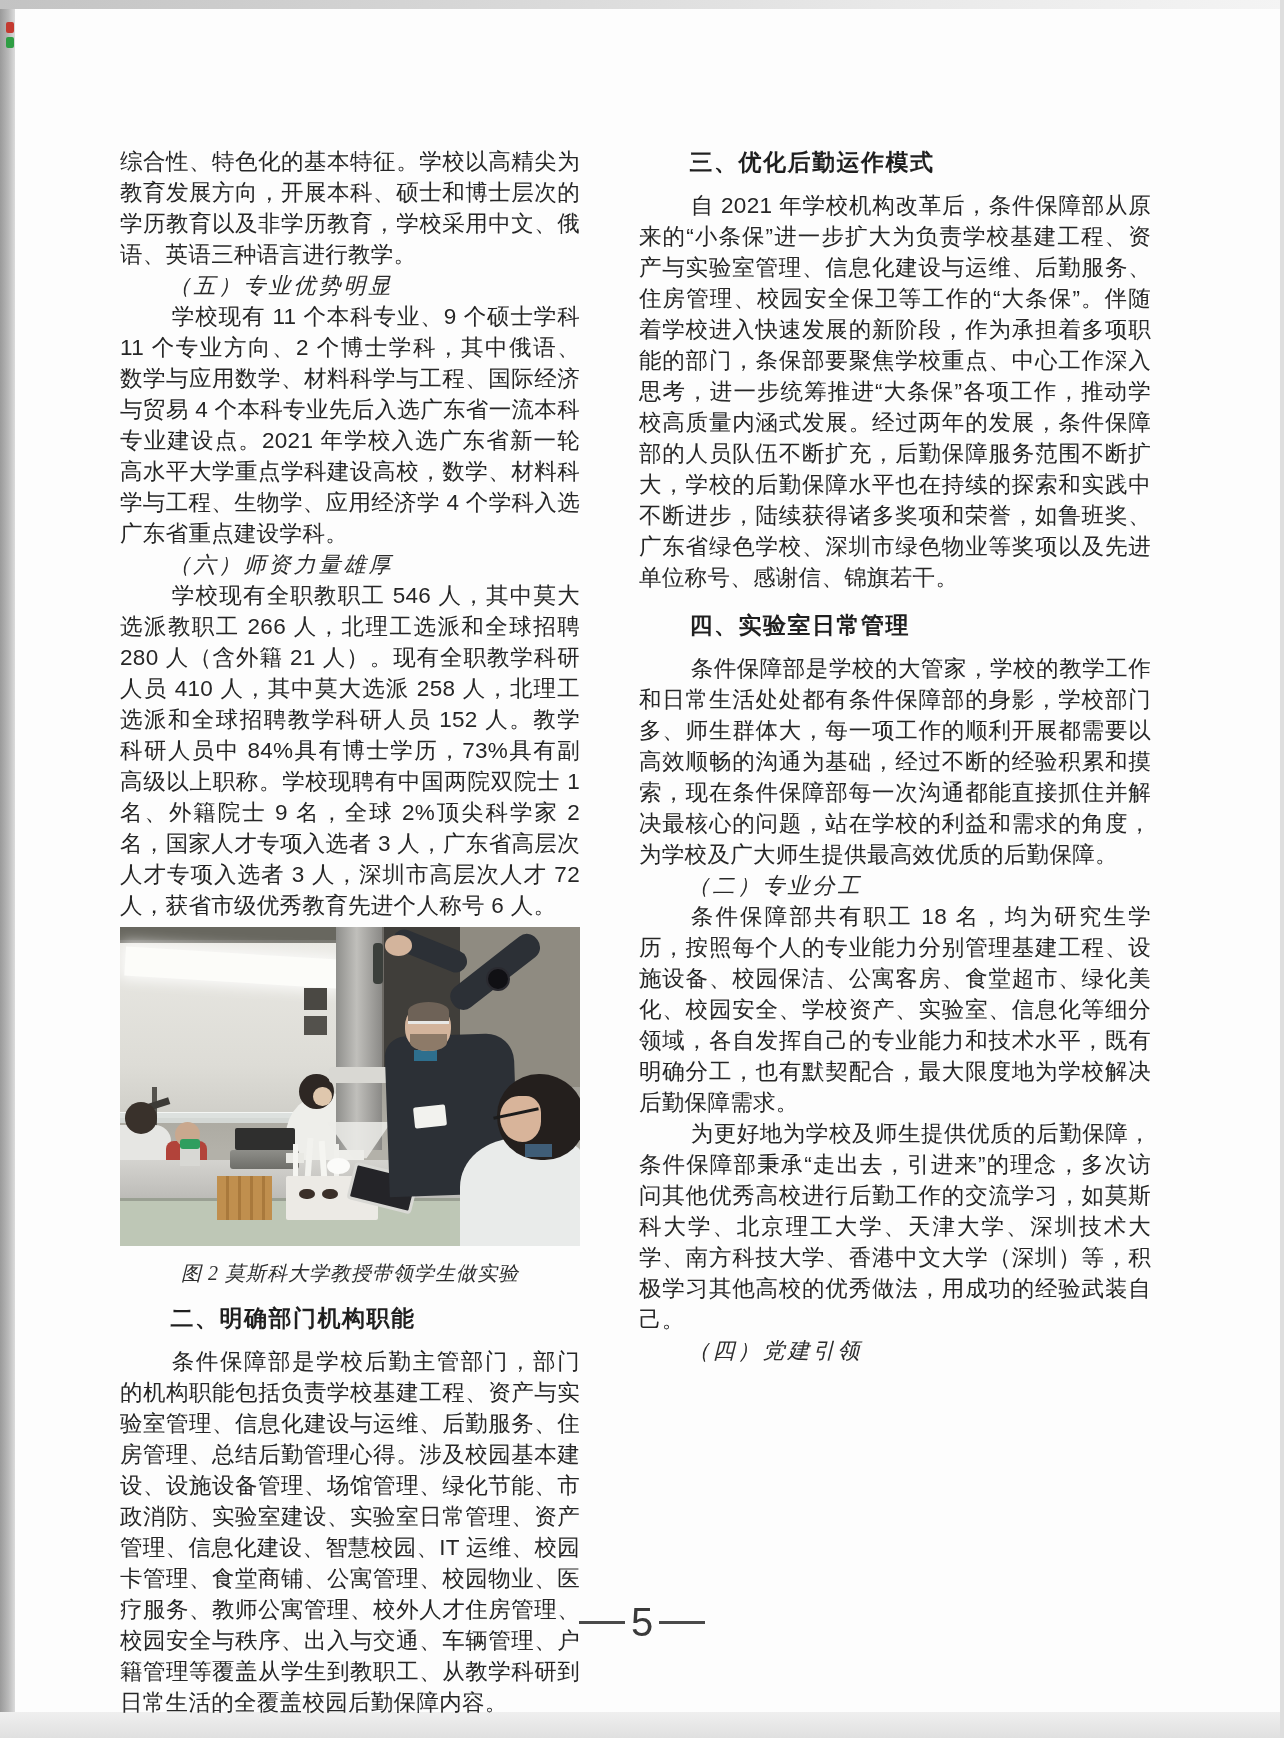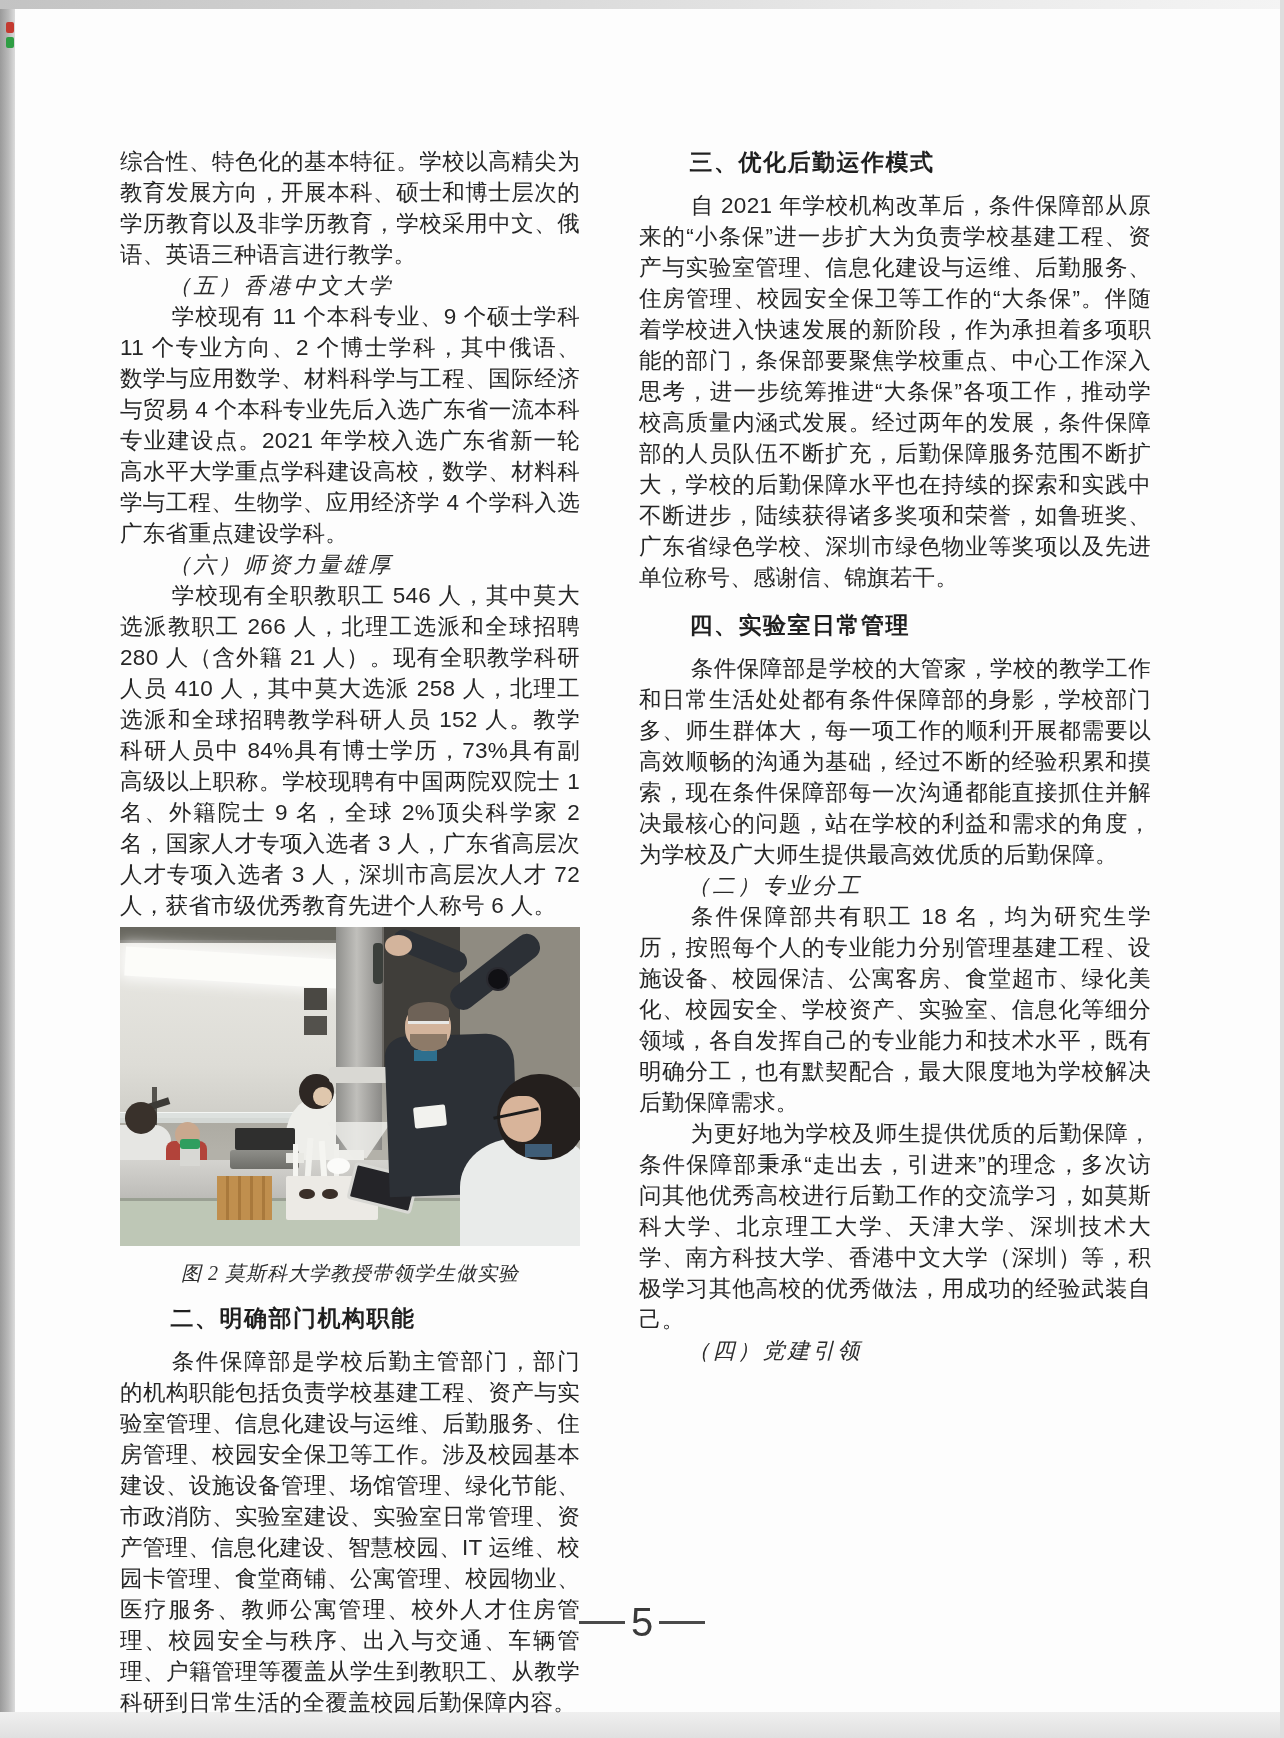--- a/index.html
+++ b/index.html
@@ -135,21 +135,21 @@
   <div class="edge-top"></div>
   <div class="edge-bottom"></div>
   <div class="edge-right"></div>
   <div class="mark mark-red"></div>
   <div class="mark mark-green"></div>
 
   <div class="content">
 
     <div class="col col-left">
       <p class="para no-indent">综合性、特色化的基本特征。学校以高精尖为教育发展方向，开展本科、硕士和博士层次的学历教育以及非学历教育，学校采用中文、俄语、英语三种语言进行教学。</p>
-      <p class="subhead">（五）香港中文大学</p>
+      <p class="subhead">（五）专业优势明显</p>
       <p class="para">学校现有 11 个本科专业、9 个硕士学科 11 个专业方向、2 个博士学科，其中俄语、数学与应用数学、材料科学与工程、国际经济与贸易 4 个本科专业先后入选广东省一流本科专业建设点。2021 年学校入选广东省新一轮高水平大学重点学科建设高校，数学、材料科学与工程、生物学、应用经济学 4 个学科入选广东省重点建设学科。</p>
       <p class="subhead">（六）师资力量雄厚</p>
       <p class="para">学校现有全职教职工 546 人，其中莫大选派教职工 266 人，北理工选派和全球招聘 280 人（含外籍 21 人）。现有全职教学科研人员 410 人，其中莫大选派 258 人，北理工选派和全球招聘教学科研人员 152 人。教学科研人员中 84%具有博士学历，73%具有副高级以上职称。学校现聘有中国两院双院士 1 名、外籍院士 9 名，全球 2%顶尖科学家 2 名，国家人才专项入选者 3 人，广东省高层次人才专项入选者 3 人，深圳市高层次人才 72 人，获省市级优秀教育先进个人称号 6 人。</p>
 
       <figure>
         <div class="photo">
           <div class="ph-wall"></div>
           <div class="ph-topstrip"></div>
           <div class="ph-hood"></div>
           <div class="ph-lamp"></div>
@@ -205,21 +205,21 @@
           <div class="ph-stuF"></div>
           <div class="ph-stuFhair"></div>
           <div class="ph-stuFface"></div>
           <div class="ph-stuFglass"></div>
           <div class="ph-stuFcol"></div>
         </div>
         <figcaption class="caption">图 2  莫斯科大学教授带领学生做实验</figcaption>
       </figure>
 
       <h2 class="heading">二、明确部门机构职能</h2>
-      <p class="para">条件保障部是学校后勤主管部门，部门的机构职能包括负责学校基建工程、资产与实验室管理、信息化建设与运维、后勤服务、住房管理、校园安全保卫等工作。涉及校园基本建设、设施设备管理、场馆管理、绿化节能、市政消防、实验室建设、实验室日常管理、资产管理、信息化建设、智慧校园、IT 运维、校园卡管理、食堂商铺、公寓管理、校园物业、医疗服务、教师公寓管理、校外人才住房管理、校园安全与秩序、出入与交通、车辆管理、户籍管理等覆盖从学生到教职工、从教学科研到日常生活的全覆盖校园后勤保障内容。</p>
+      <p class="para">条件保障部是学校后勤主管部门，部门的机构职能包括负责学校基建工程、资产与实验室管理、信息化建设与运维、后勤服务、住房管理、总结后勤管理心得。涉及校园基本建设、设施设备管理、场馆管理、绿化节能、市政消防、实验室建设、实验室日常管理、资产管理、信息化建设、智慧校园、IT 运维、校园卡管理、食堂商铺、公寓管理、校园物业、医疗服务、教师公寓管理、校外人才住房管理、校园安全与秩序、出入与交通、车辆管理、户籍管理等覆盖从学生到教职工、从教学科研到日常生活的全覆盖校园后勤保障内容。</p>
     </div>
 
     <div class="col col-right">
       <h2 class="heading">三、优化后勤运作模式</h2>
       <p class="para">自 2021 年学校机构改革后，条件保障部从原来的“小条保”进一步扩大为负责学校基建工程、资产与实验室管理、信息化建设与运维、后勤服务、住房管理、校园安全保卫等工作的“大条保”。伴随着学校进入快速发展的新阶段，作为承担着多项职能的部门，条保部要聚焦学校重点、中心工作深入思考，进一步统筹推进“大条保”各项工作，推动学校高质量内涵式发展。经过两年的发展，条件保障部的人员队伍不断扩充，后勤保障服务范围不断扩大，学校的后勤保障水平也在持续的探索和实践中不断进步，陆续获得诸多奖项和荣誉，如鲁班奖、广东省绿色学校、深圳市绿色物业等奖项以及先进单位称号、感谢信、锦旗若干。</p>
       <h2 class="heading">四、实验室日常管理</h2>
       <p class="para">条件保障部是学校的大管家，学校的教学工作和日常生活处处都有条件保障部的身影，学校部门多、师生群体大，每一项工作的顺利开展都需要以高效顺畅的沟通为基础，经过不断的经验积累和摸索，现在条件保障部每一次沟通都能直接抓住并解决最核心的问题，站在学校的利益和需求的角度，为学校及广大师生提供最高效优质的后勤保障。</p>
       <p class="subhead">（二）专业分工</p>
       <p class="para">条件保障部共有职工 18 名，均为研究生学历，按照每个人的专业能力分别管理基建工程、设施设备、校园保洁、公寓客房、食堂超市、绿化美化、校园安全、学校资产、实验室、信息化等细分领域，各自发挥自己的专业能力和技术水平，既有明确分工，也有默契配合，最大限度地为学校解决后勤保障需求。</p>
       <p class="para">为更好地为学校及师生提供优质的后勤保障，条件保障部秉承“走出去，引进来”的理念，多次访问其他优秀高校进行后勤工作的交流学习，如莫斯科大学、北京理工大学、天津大学、深圳技术大学、南方科技大学、香港中文大学（深圳）等，积极学习其他高校的优秀做法，用成功的经验武装自己。</p>

